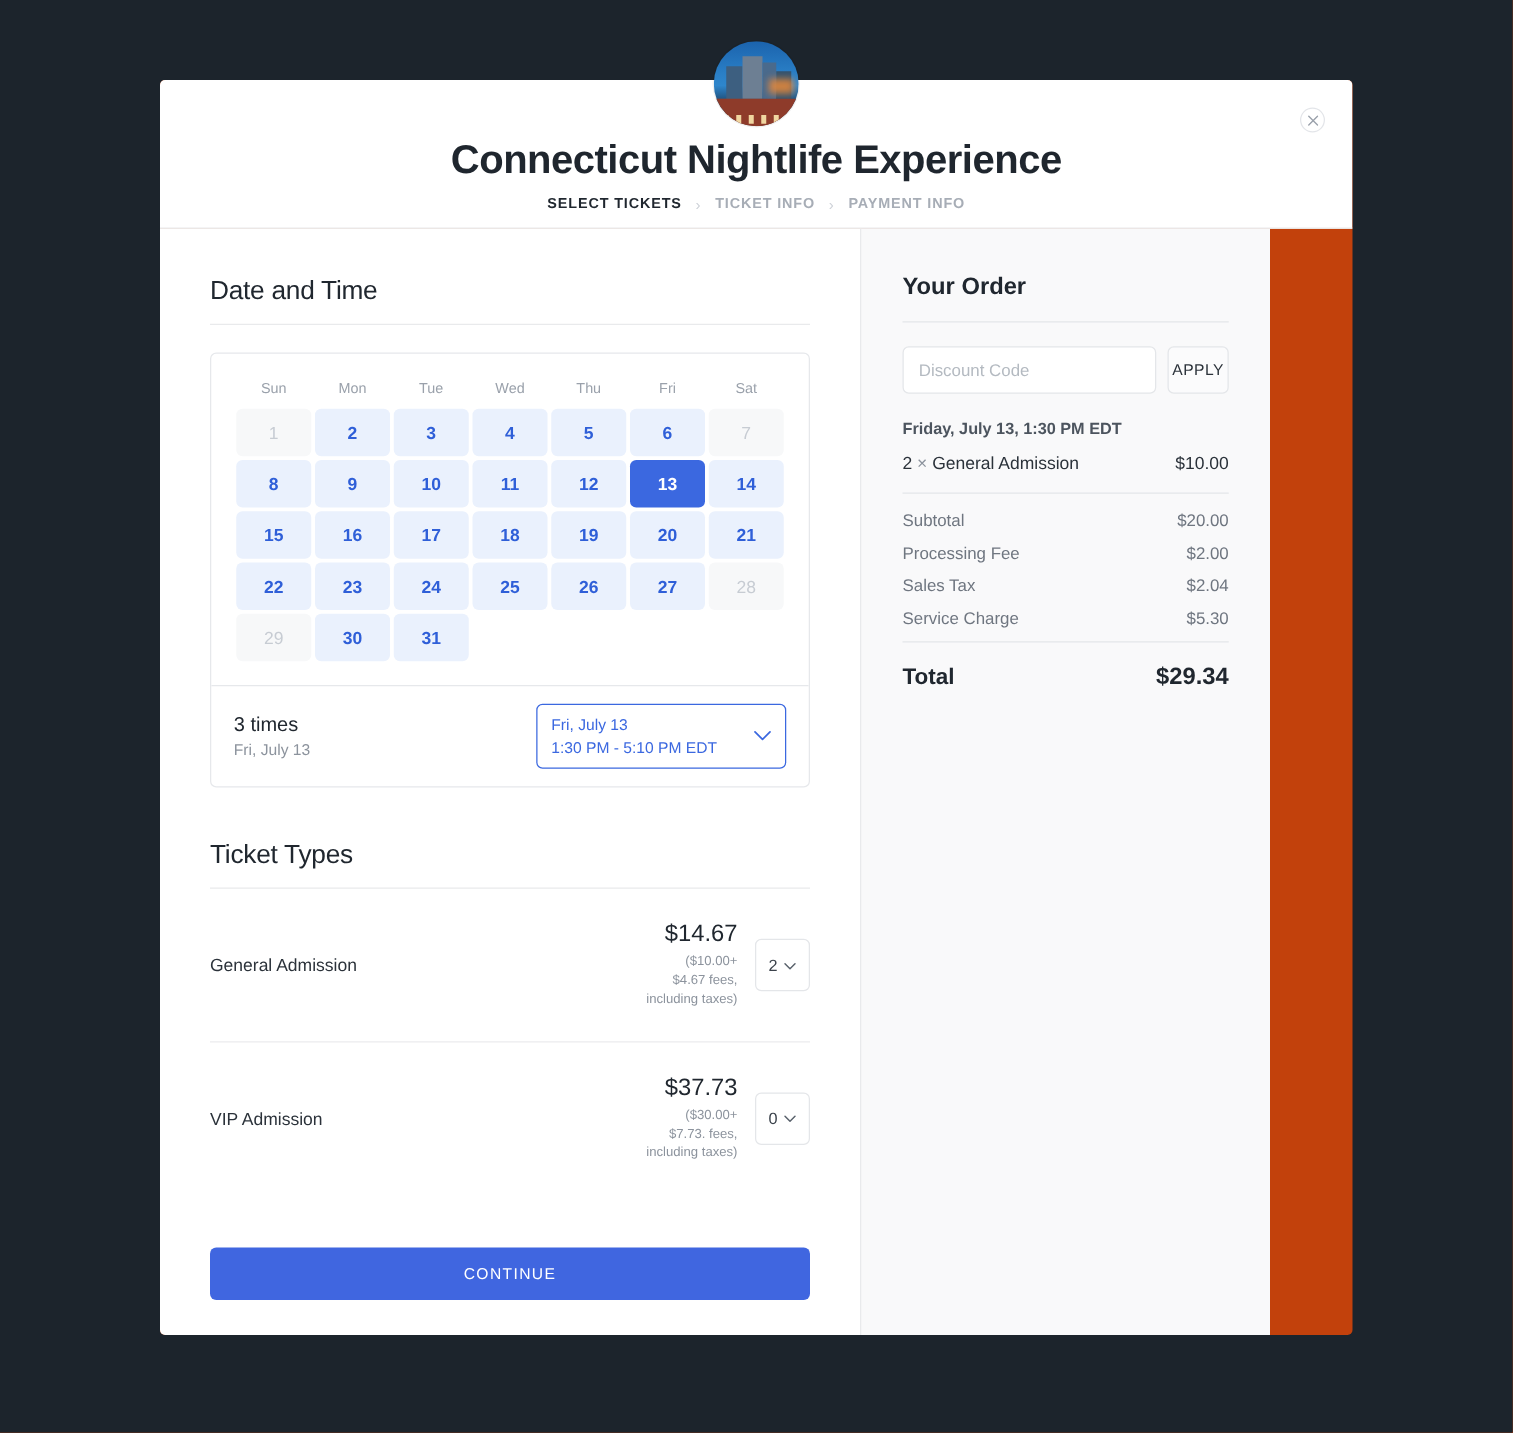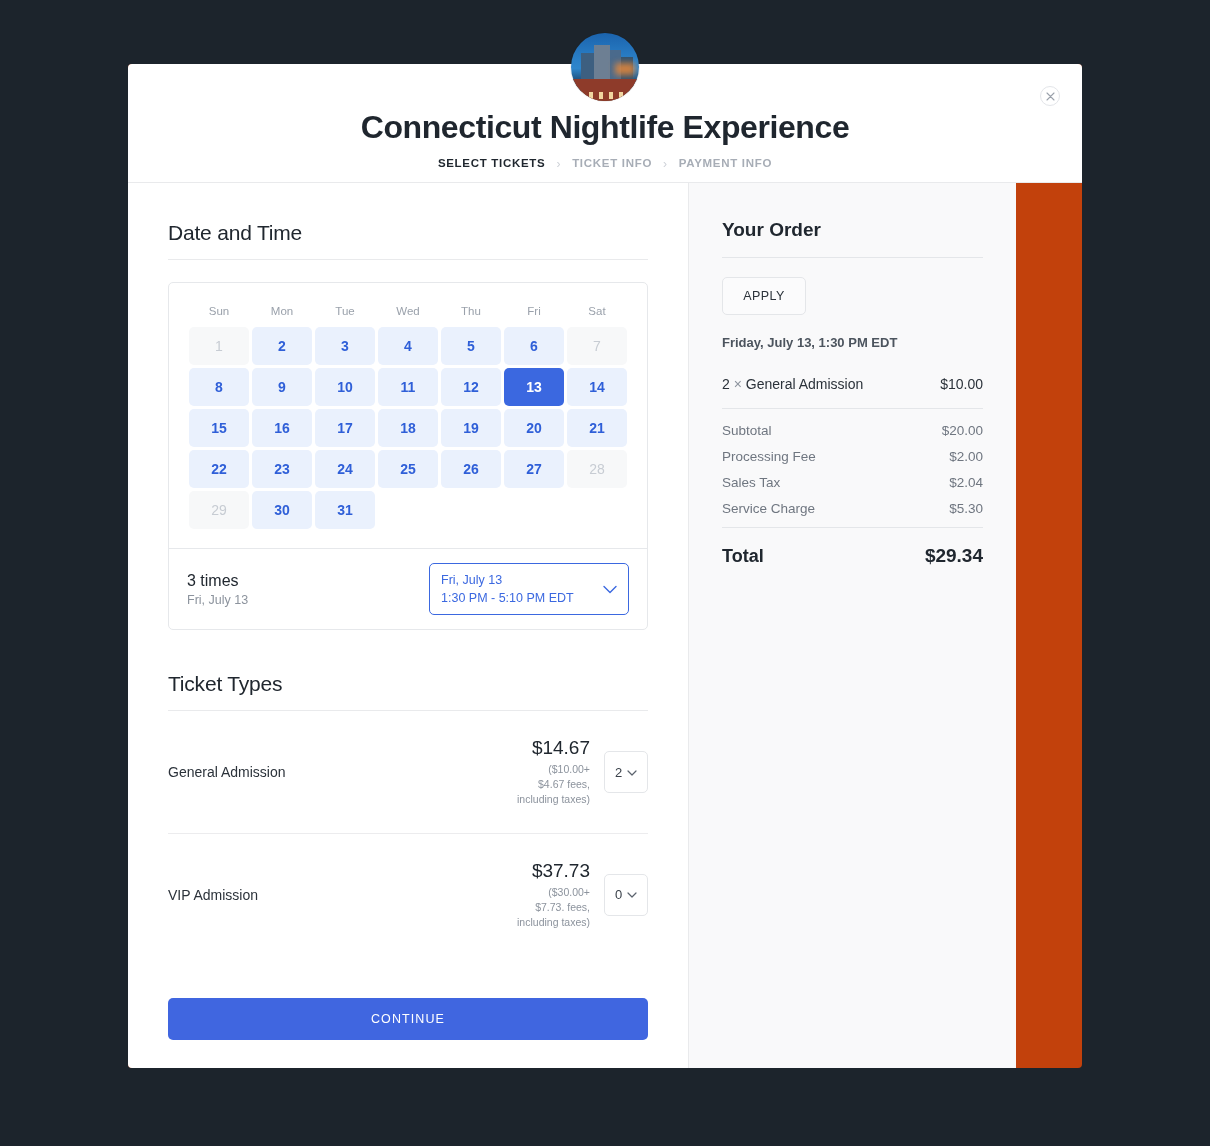--- a/index.html
+++ b/index.html
@@ -175,21 +175,21 @@
     font-family: inherit; outline: none;
   }
   .discount-input::placeholder { color: #b4bac1; }
   .apply-btn {
     width: 84px; height: 38px; border: 1px solid #e4e6e9; border-radius: 5px;
     background: #fbfbfc; font-size: 12.5px; color: #2b323a; letter-spacing: .4px;
     font-family: inherit; cursor: pointer;
   }
   .order-when { margin-top: 20px; font-size: 13px; font-weight: bold; color: #4c545e; }
   .order-line {
-    margin-top: 26px; display: flex; justify-content: space-between; align-items: baseline;
+    margin-top: 12px; display: flex; justify-content: space-between; align-items: baseline;
     font-size: 14px; color: #2b323a;
   }
   .order-line .mult { color: #8c939d; }
   .totals { margin-top: 16px; border-top: 1px solid #e4e6e9; padding-top: 14px; }
   .total-line {
     display: flex; justify-content: space-between;
     font-size: 13.5px; color: #6f7680; margin-bottom: 11px;
   }
   .grand {
     border-top: 1px solid #e4e6e9; margin-top: 6px; padding-top: 17px;
@@ -361,20 +361,21 @@
 
           <button class="continue-btn">CONTINUE</button>
         </div>
       </div>
 
       <div class="right-pane">
         <div class="order-title">Your Order</div>
         <div class="hr"></div>
 
         <div class="discount-row">
+          <input class="discount-input" type="text" placeholder="Discount Code" style="">
           <button class="apply-btn">APPLY</button>
         </div>
 
         <div class="order-when">Friday, July 13, 1:30 PM EDT</div>
 
         <div class="order-line">
           <div>
             <span>2</span>
             <span class="mult">×</span>
             <span>General Admission</span>

